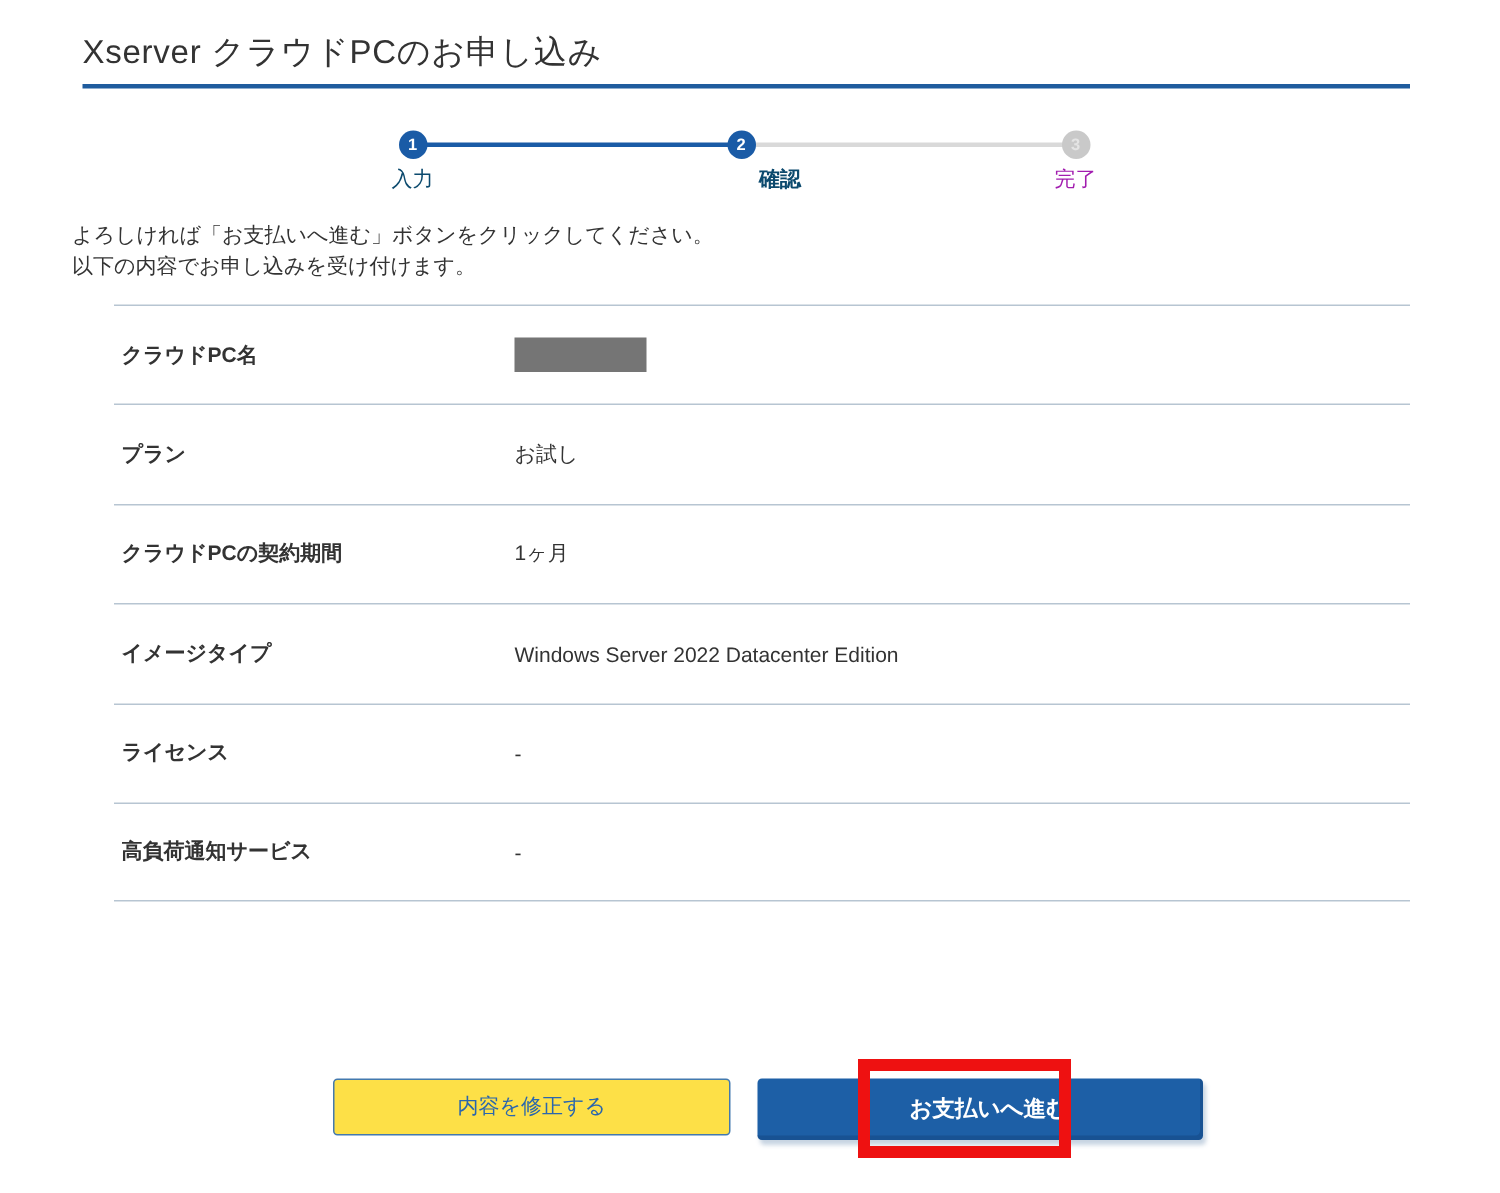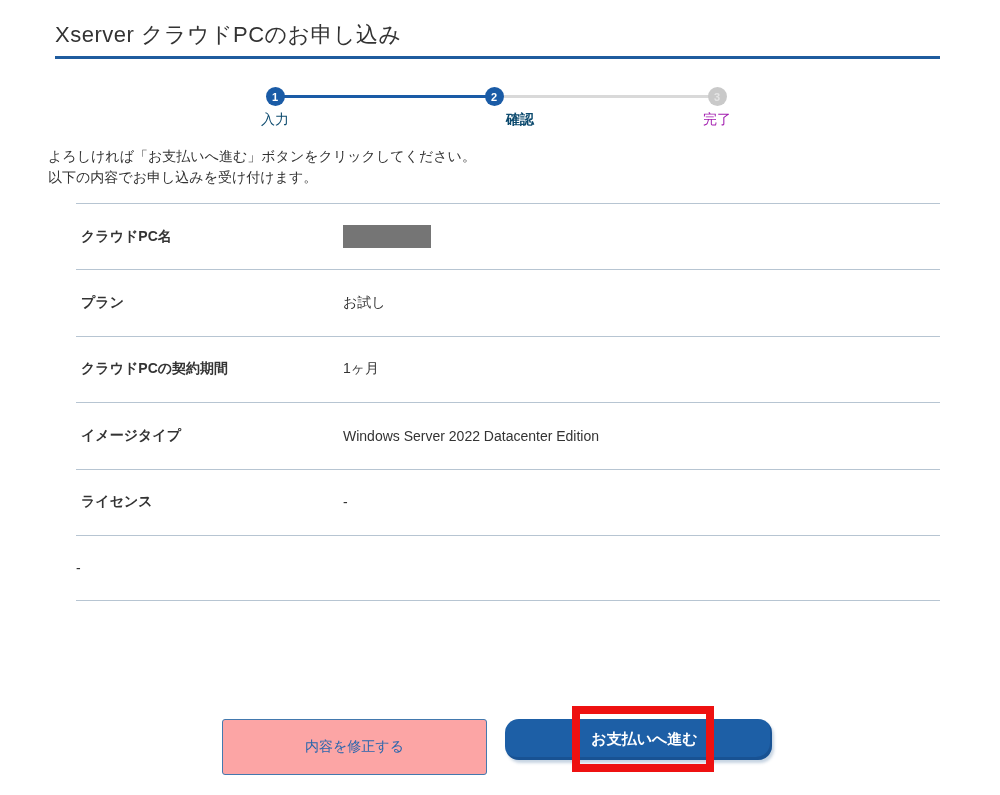--- a/index.html
+++ b/index.html
@@ -104,38 +104,38 @@
     height: 23px;
     background: #757575;
   }
 
   
   .btn-modify {
     position: absolute;
     left: 222px;
     top: 719px;
     width: 265px;
-    height: 56px;
-    background: #fca5a5;
+    height: 38px;
+    background: #fde047;
     border: 1px solid #4379ae;
     border-radius: 3px;
     color: #2a66ad;
     font-size: 14px;
     font-family: inherit;
     cursor: pointer;
   }
   .btn-proceed {
     position: absolute;
     left: 505px;
     top: 719px;
-    width: 267px;
+    width: 297px;
     height: 41px;
     background: #1d5fa6;
     border: none;
-    border-radius: 14px;
+    border-radius: 3px;
     color: #ffffff;
     font-size: 15px;
     font-weight: 700;
     font-family: inherit;
     cursor: pointer;
     box-shadow: inset -2px -3px 0 rgba(10, 45, 90, 0.25), 2px 3px 3px rgba(130, 160, 190, 0.45);
     padding-left: 12px;
   }
 
   
@@ -205,20 +205,21 @@
       <div class="row-label">イメージタイプ</div>
       <div class="row-value">Windows Server 2022 Datacenter Edition</div>
     </div>
 
     <div class="row">
       <div class="row-label">ライセンス</div>
       <div class="row-value">-</div>
     </div>
 
     <div class="row">
+      <div class="row-label">高負荷通知サービス</div>
       <div class="row-value">-</div>
     </div>
 
 
   </div>
 
   <button class="btn-modify">内容を修正する</button>
   <button class="btn-proceed">お支払いへ進む</button>
 
   <div class="highlight-annotation"></div>

